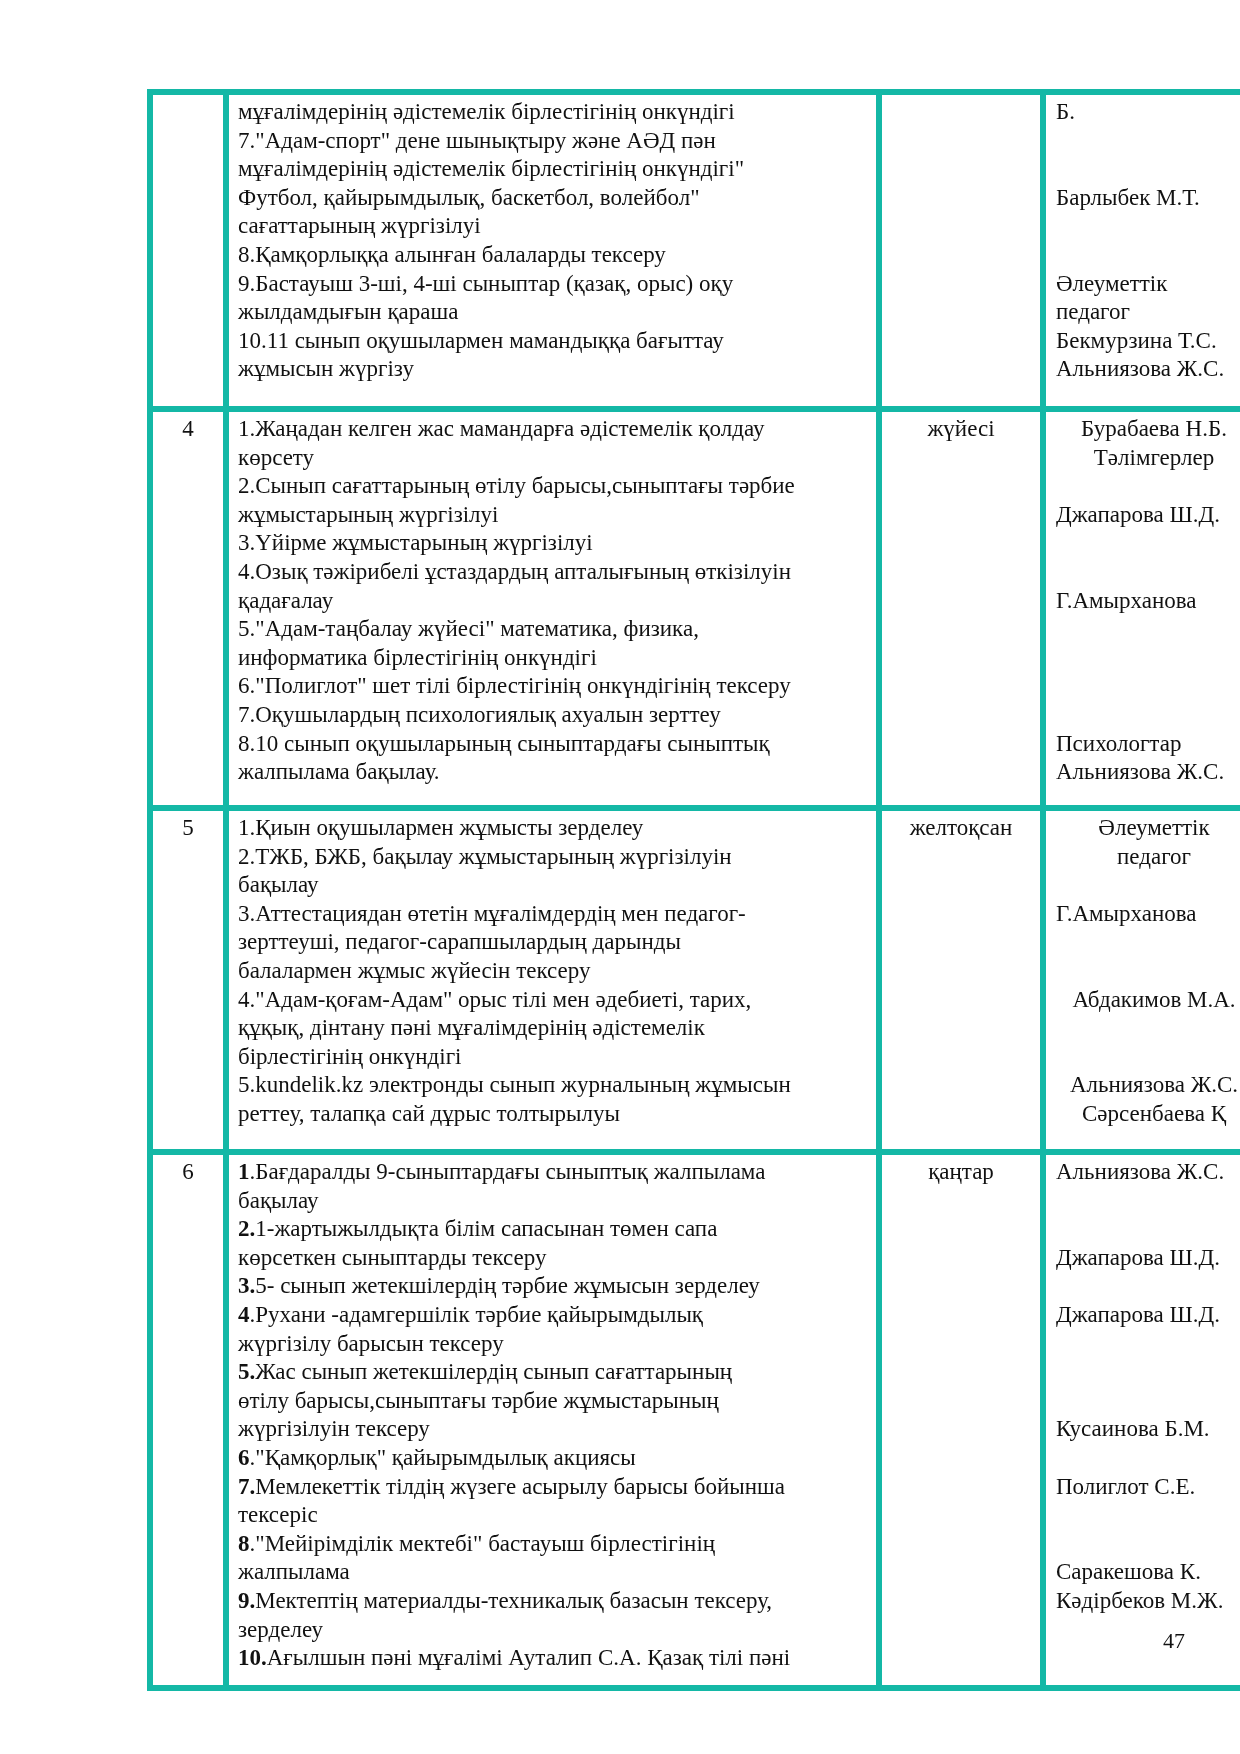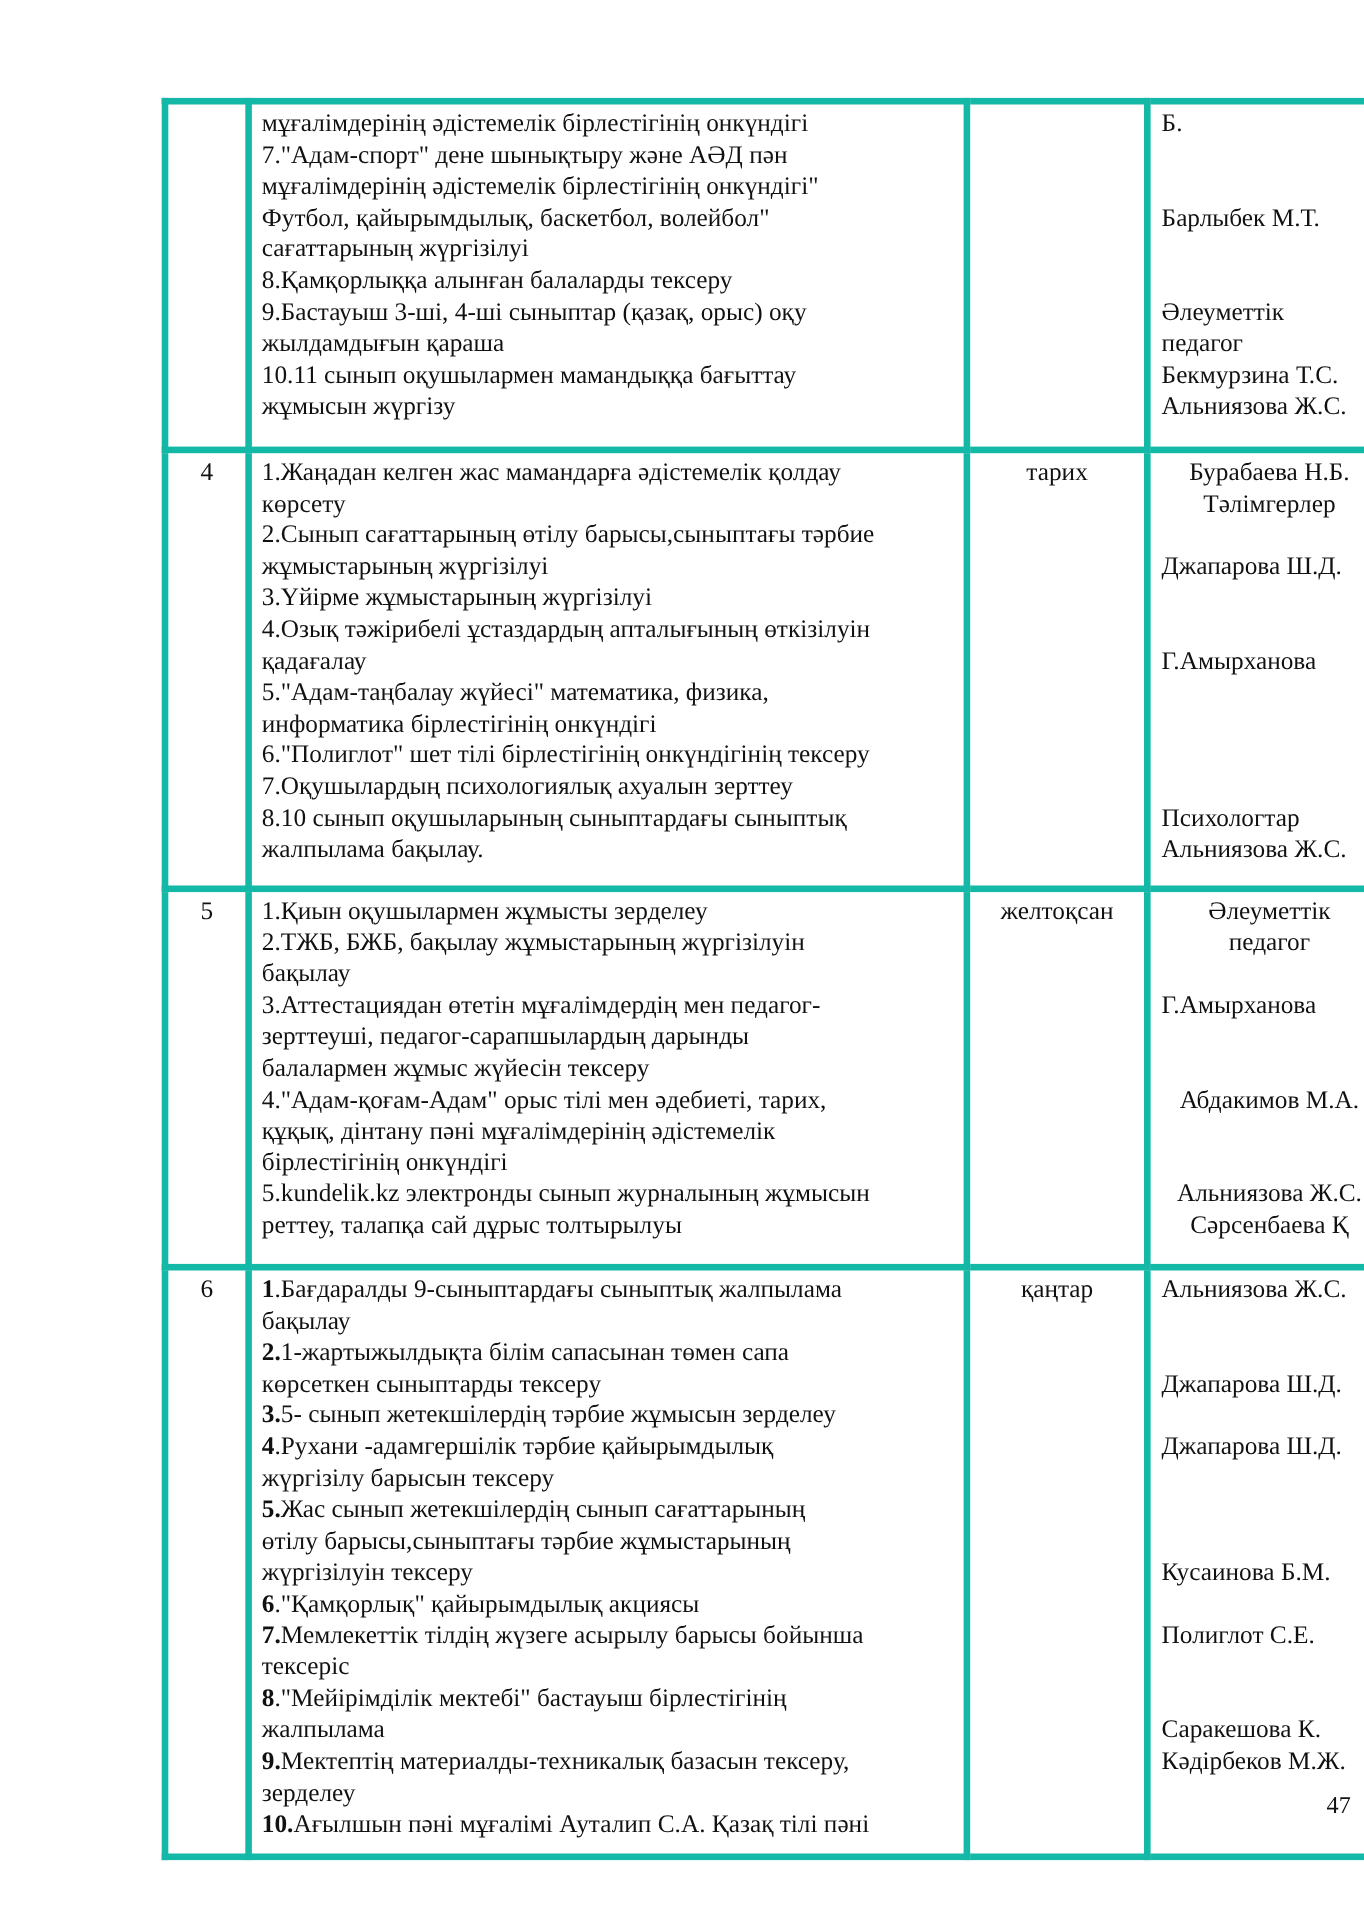--- a/index.html
+++ b/index.html
@@ -15,21 +15,21 @@
   .c-resp { width: 206px; padding-left: 10px !important; }
   .line { display: block; white-space: nowrap; height: 28.6px; }
   .line.center { text-align: center; padding-right: 10px; }
   .num-b { font-weight: bold; }
   .row-3 td { height: 287px; }
   .row-4 td { height: 378px; }
   .row-5 td { height: 323px; }
   .row-6 td { height: 510px; }
   .row-3 .c-task, .row-3 .c-resp { padding-top: 3px; }
   .row-4 td, .row-5 td, .row-6 td { padding-top: 3px; }
-  .page-num { position: absolute; left: 1206px; top: 1628px; font-size: 22px; }
+  .page-num { position: absolute; left: 1163px; top: 1628px; font-size: 22px; }
 </style>
 </head>
 <body>
 
 <table class="tbl">
   <tbody id="tbody">
       <tr class="row-3">
         <td class="c-num">
           <span class="line"></span>
         </td>
@@ -74,21 +74,21 @@
           <span class="line"><span class="num-b"></span><span>4.Озық тәжірибелі ұстаздардың апталығының өткізілуін</span></span>
           <span class="line"><span class="num-b"></span><span>қадағалау</span></span>
           <span class="line"><span class="num-b"></span><span>5."Адам-таңбалау жүйесі" математика, физика,</span></span>
           <span class="line"><span class="num-b"></span><span>информатика бірлестігінің онкүндігі</span></span>
           <span class="line"><span class="num-b"></span><span>6."Полиглот" шет тілі бірлестігінің онкүндігінің тексеру</span></span>
           <span class="line"><span class="num-b"></span><span>7.Оқушылардың психологиялық ахуалын зерттеу</span></span>
           <span class="line"><span class="num-b"></span><span>8.10 сынып оқушыларының сыныптардағы сыныптық</span></span>
           <span class="line"><span class="num-b"></span><span>жалпылама бақылау.</span></span>
         </td>
         <td class="c-month">
-          <span class="line">тарих</span>
+          <span class="line">жүйесі</span>
         </td>
         <td class="c-resp">
           <span class="line center">Бурабаева Н.Б.</span>
           <span class="line center">Тәлімгерлер</span>
           <span class="line"></span>
           <span class="line">Джапарова Ш.Д.</span>
           <span class="line"></span>
           <span class="line"></span>
           <span class="line">Г.Амырханова</span>
           <span class="line"></span>

